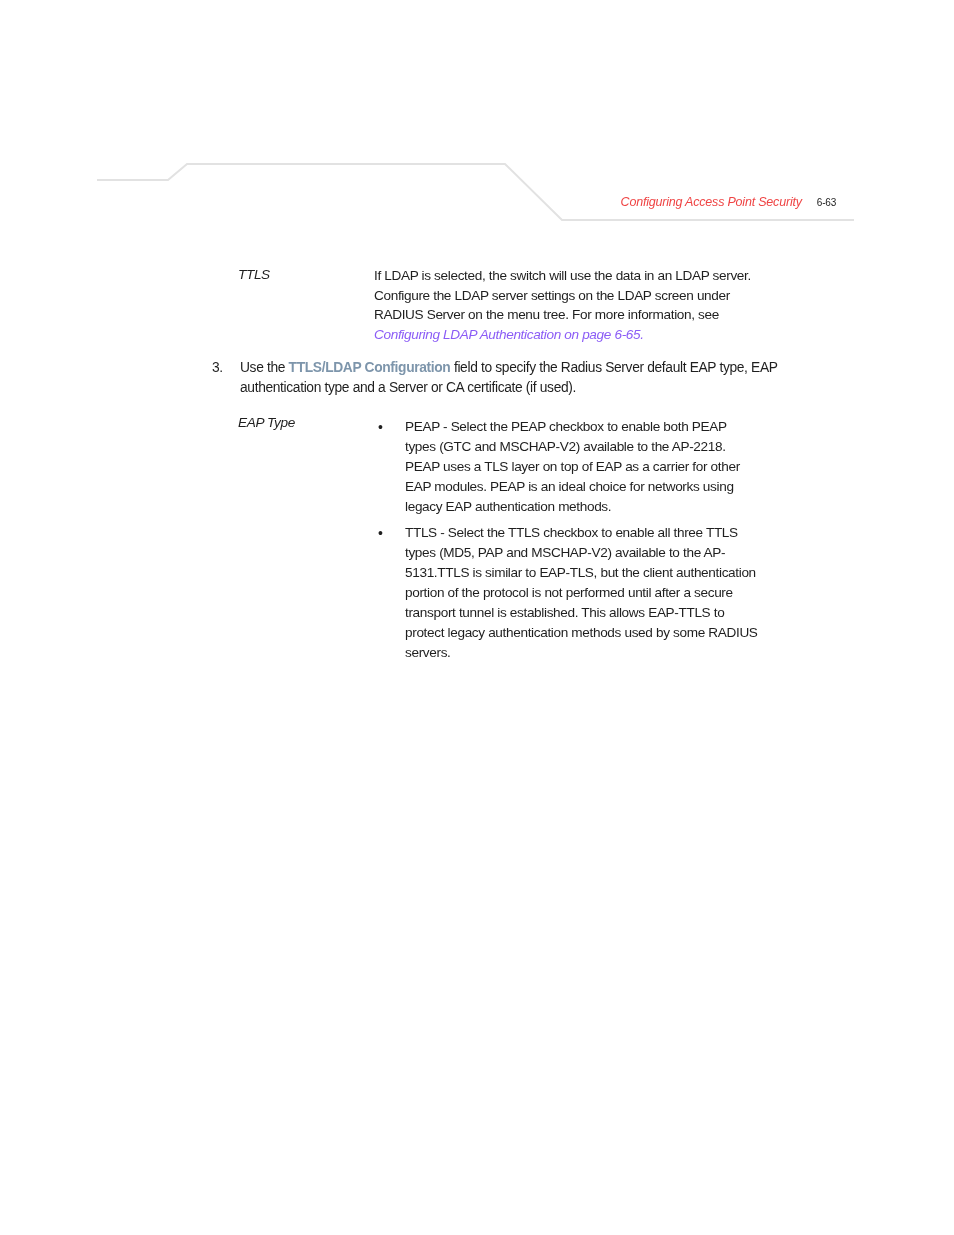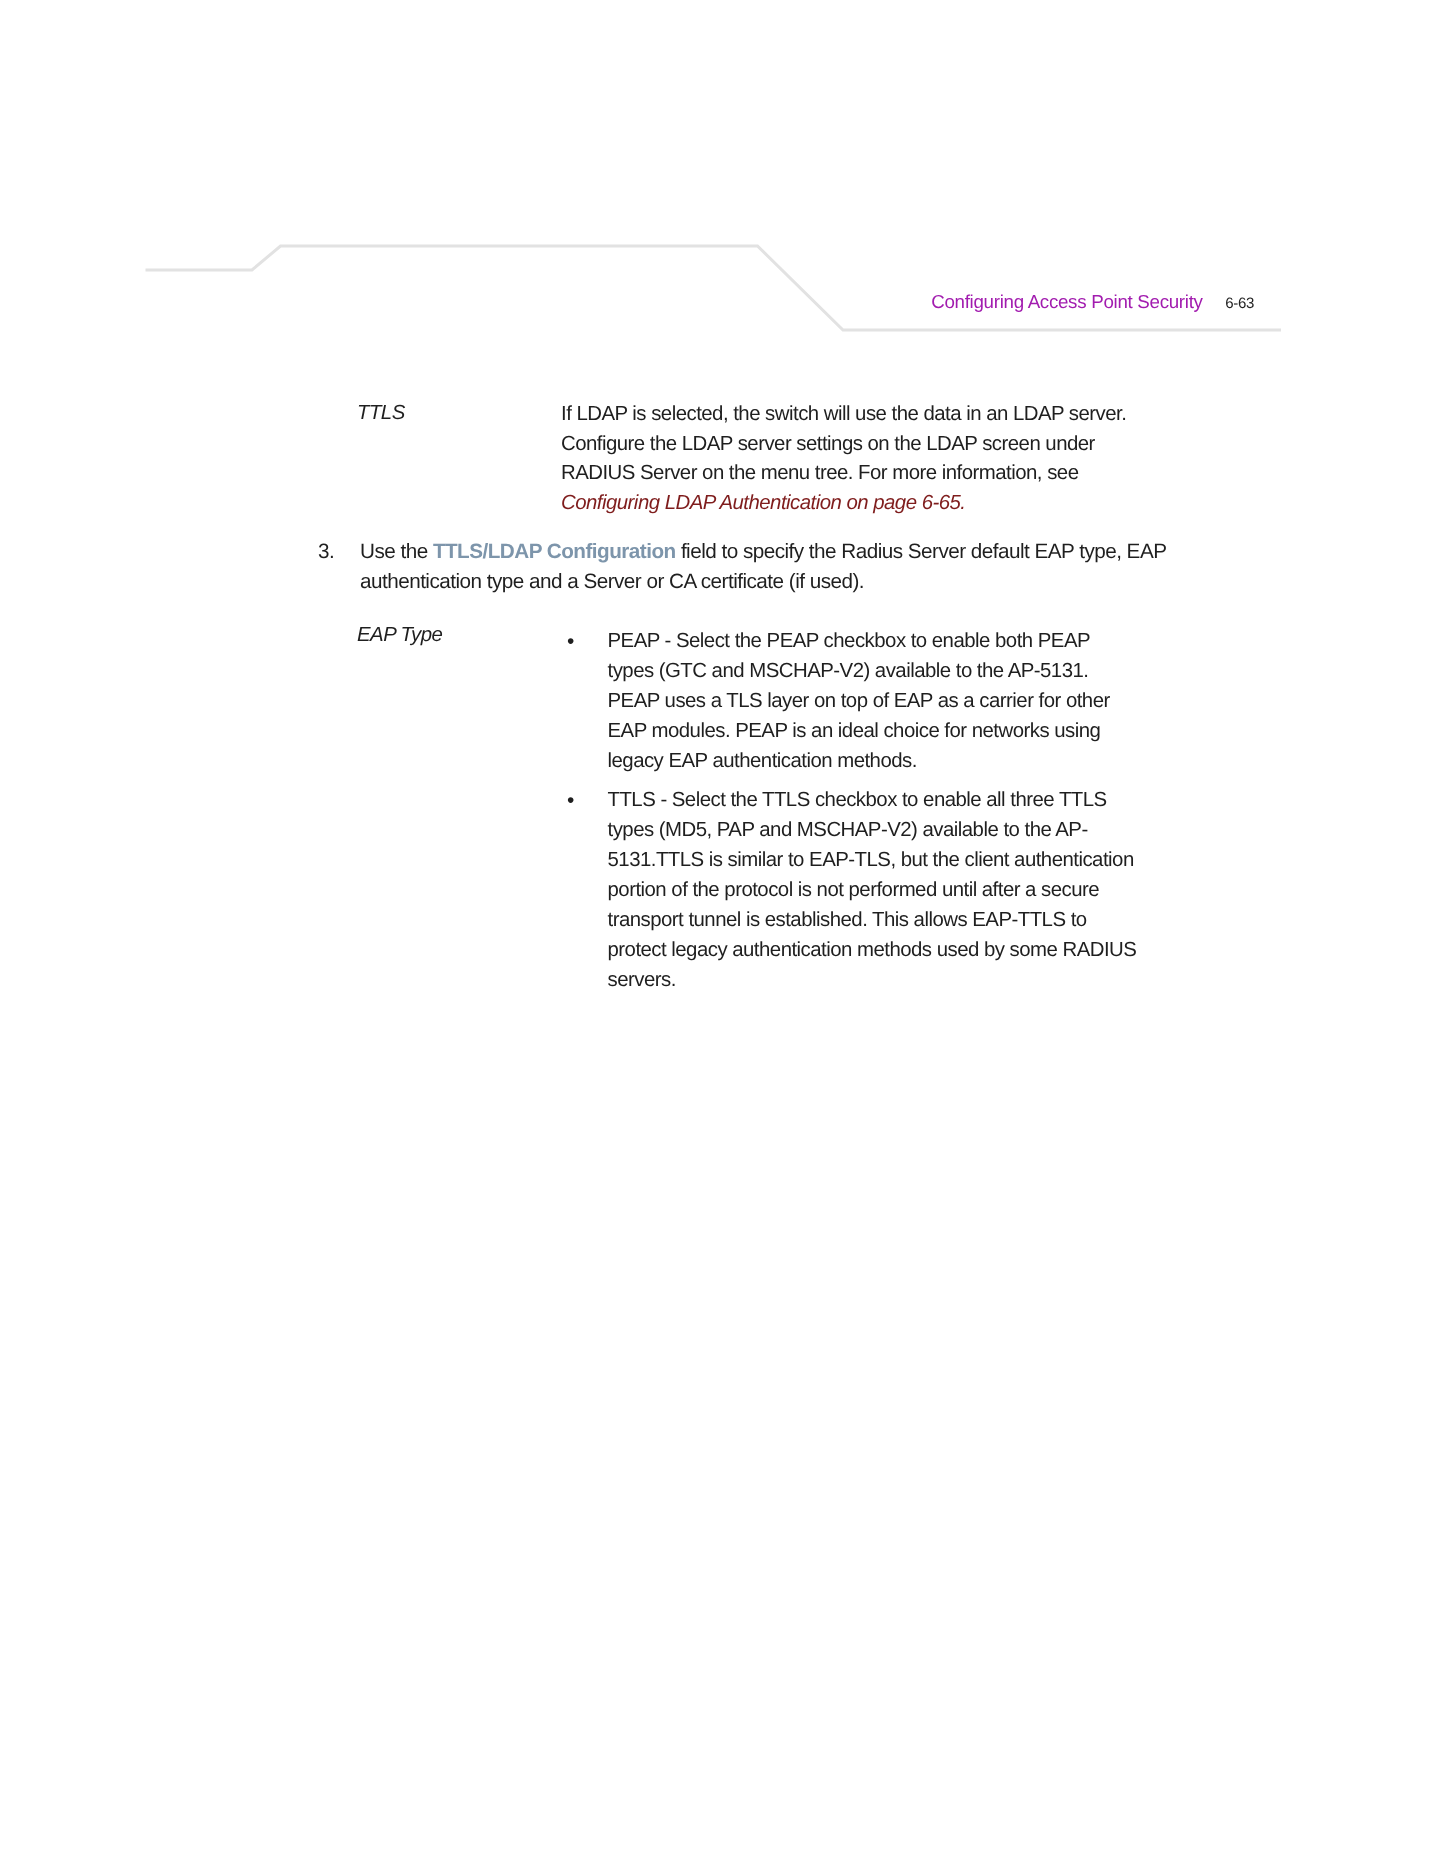--- a/index.html
+++ b/index.html
@@ -23,23 +23,24 @@
   
   .running-header {
     position: absolute;
     top: 192px;
     left: 0;
     width: 836px;
     text-align: right;
     white-space: nowrap;
   }
   .running-title {
+    font-style: italic;
     font-size: 12.5px;
     letter-spacing: -0.2px;
-    color: #a21caf;
+    color: #ef4444;
     margin-left: 24px;
   }
   .page-number {
     font-size: 10px;
     letter-spacing: -0.2px;
     color: #222222;
     margin-left: 15px;
   }
   
   .term {
@@ -59,21 +60,21 @@
     width: 384px;
     font-size: 13.6px;
     letter-spacing: -0.35px;
     line-height: 19.5px;
     color: #1f1f1f;
   }
   .body-ldap { top: 266px; }
   .body-eap  { top: 414px; line-height: 20px; }
   .doc-link {
     font-style: italic;
-    color: #7f1d1d;
+    color: #8b5cf6;
     text-decoration: none;
     cursor: pointer;
     margin-top: 28px;
   }
   .field-ref {
     font-weight: bold;
     color: #7d95ab;
   }
   
   .step {
@@ -133,18 +134,18 @@
     <div class="step-number">3.</div>
     <div class="step-text">
       <span>Use the </span><span class="field-ref">TTLS/LDAP Configuration</span><span> field to specify the Radius Server default EAP type, EAP authentication type and a Server or CA certificate (if used).</span>
     </div>
   </div>
 
   <div class="term term-eap">EAP Type</div>
 
   <div class="def-body body-eap">
     <ul class="bullet-list">
-      <li>PEAP - Select the PEAP checkbox to enable both PEAP types (GTC and MSCHAP-V2) available to the AP-5131. PEAP uses a TLS layer on top of EAP as a carrier for other EAP modules. PEAP is an ideal choice for networks using legacy EAP authentication methods.</li>
+      <li>PEAP - Select the PEAP checkbox to enable both PEAP types (GTC and MSCHAP-V2) available to the AP-2218. PEAP uses a TLS layer on top of EAP as a carrier for other EAP modules. PEAP is an ideal choice for networks using legacy EAP authentication methods.</li>
       <li>TTLS - Select the TTLS checkbox to enable all three TTLS types (MD5, PAP and MSCHAP-V2) available to the AP-5131.TTLS is similar to EAP-TLS, but the client authentication portion of the protocol is not performed until after a secure transport tunnel is established. This allows EAP-TTLS to protect legacy authentication methods used by some RADIUS servers.</li>
     </ul>
   </div>
 
 </div>
 
 </body></html>

